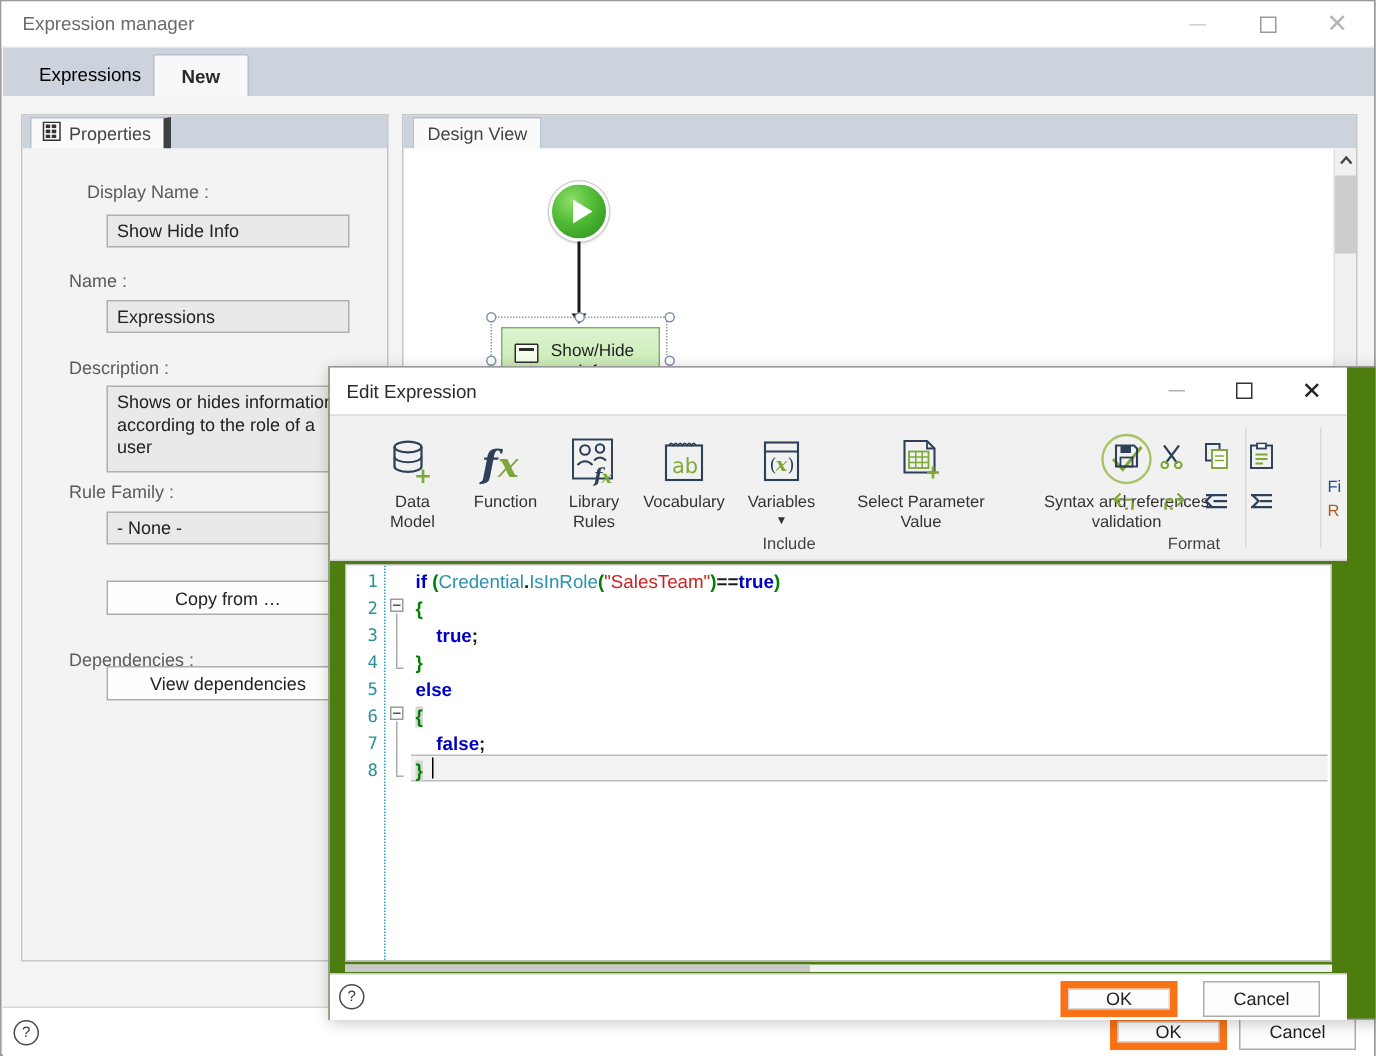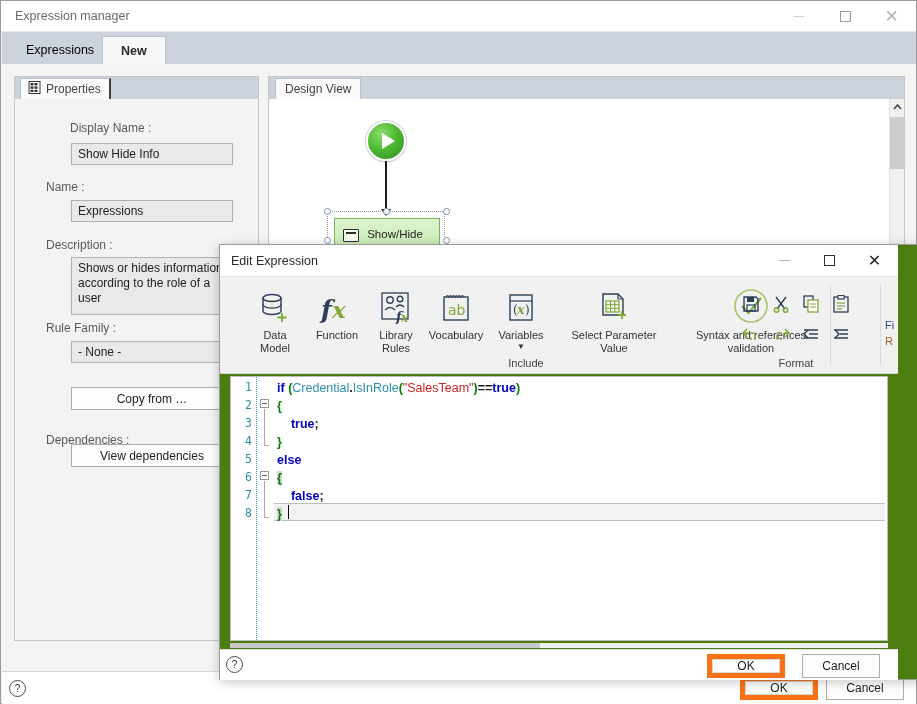--- a/index.html
+++ b/index.html
@@ -69,21 +69,21 @@
     position:absolute; left:12px; top:12px; width:245px; height:565px;
     background:#fafafa; border:1px solid #c6c6c6;
   }
   #props-tabbar {
     position:absolute; left:0; top:0; width:243px; height:22px;
     background:#ccd3dc;
   }
   #props-tab {
     position:absolute; left:5px; top:1px; height:21px; padding:0 8px 0 7px;
     background:#fafafa; display:flex; align-items:center; gap:5px;
-    border-left:1px solid #b8c0ca; border-right:2px solid #404040; border-top:1px solid #b8c0ca;
+    border-left:1px solid #b8c0ca; border-right:5px solid #404040; border-top:1px solid #b8c0ca;
     font-size:12px; color:#444;
   }
   #props-body {
     position:absolute; left:1px; top:22px; width:242px; height:541px;
     background:#f3f3f3;
   }
   .field-label { position:absolute; font-size:12px; color:#5a5a5a; }
   .field-input {
     position:absolute; background:#e9e9e9; border:1px solid #b0b0b0;
     font-family:"Liberation Sans", sans-serif; font-size:12px; color:#222;
@@ -346,21 +346,21 @@
               <rect x="6.5" y="5.4" width="3" height="2.4" fill="#333"></rect>
               <rect x="2.5" y="8.8" width="3" height="2.2" fill="#333"></rect>
               <rect x="6.5" y="8.8" width="3" height="2.2" fill="#333"></rect>
             </svg>
           </span>
           <span>Properties</span>
         </div>
       </div>
 
       <div id="props-body">
-        <div class="field-label" style="left:54px; top:22px;">Display Name :</div>
+        <div class="field-label" style="left:42px; top:22px;">Display Name :</div>
         <div class="field-input" style="left:55px; top:44px; width:162px; height:22px;">Show Hide Info</div>
 
         <div class="field-label" style="left:30px; top:81px;">Name :</div>
         <div class="field-input" style="left:55px; top:101px; width:162px; height:22px;">Expressions</div>
 
         <div class="field-label" style="left:30px; top:139px;">Description :</div>
         <div class="field-input" style="left:55px; top:158px; width:162px; height:58px; overflow:hidden;">Shows or hides information according to the role of a user</div>
 
         <div class="field-label" style="left:30px; top:222px;">Rule Family :</div>
         <div class="field-input" style="left:55px; top:242px; width:162px; height:22px;">- None -</div>

